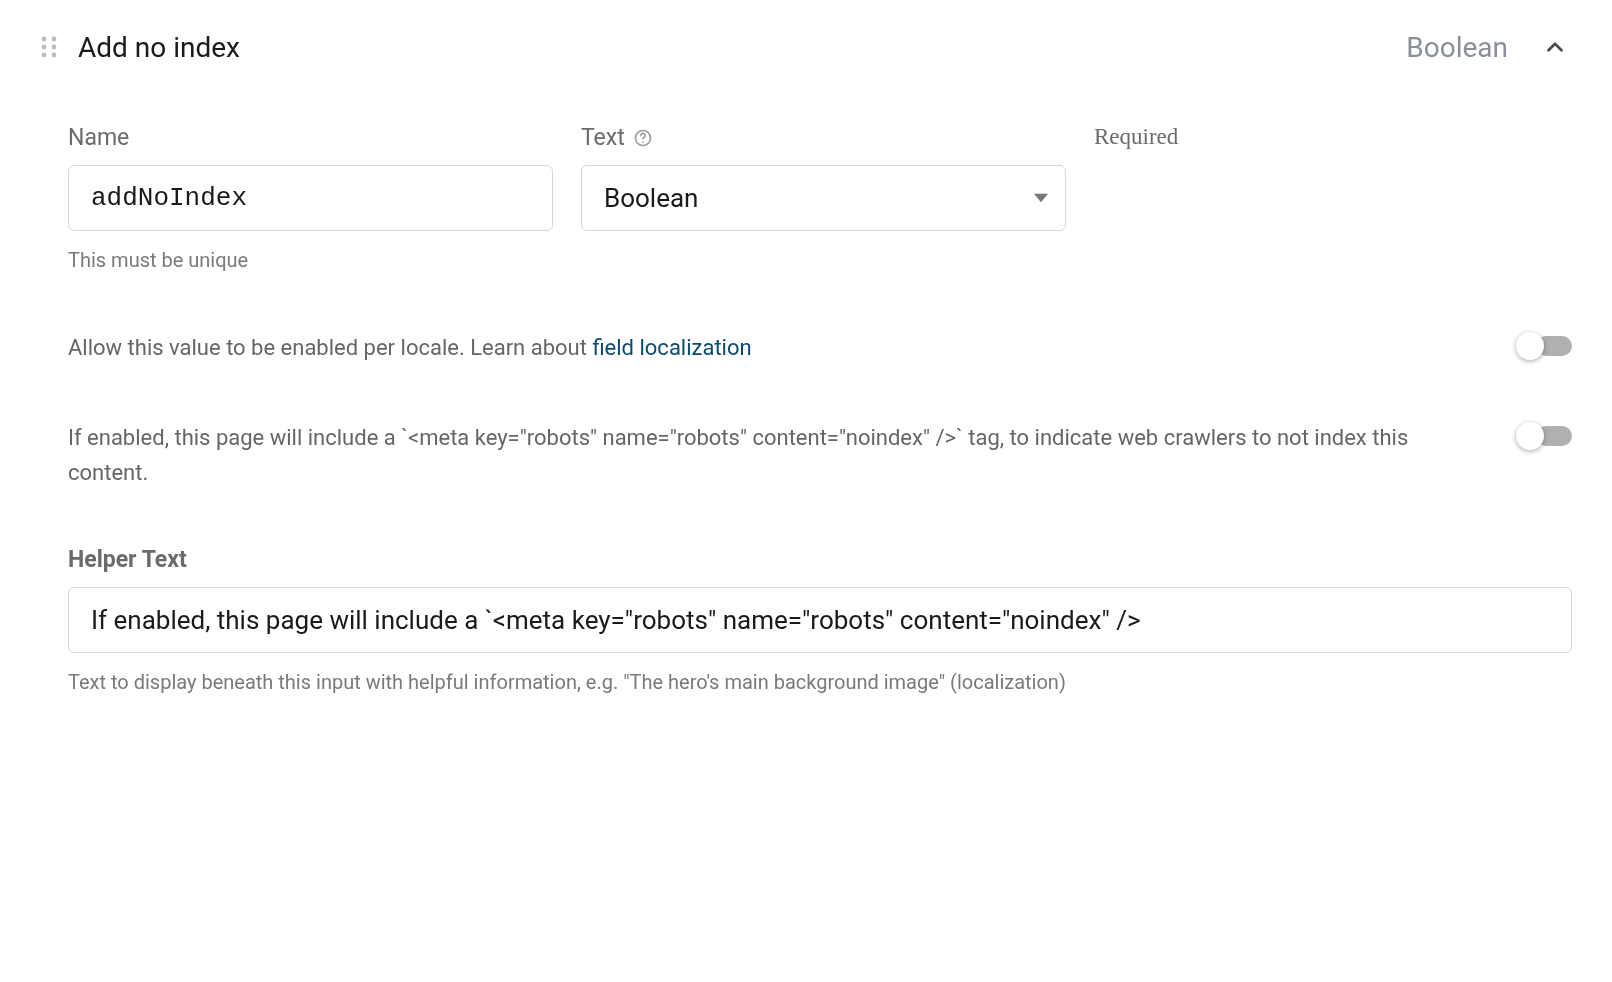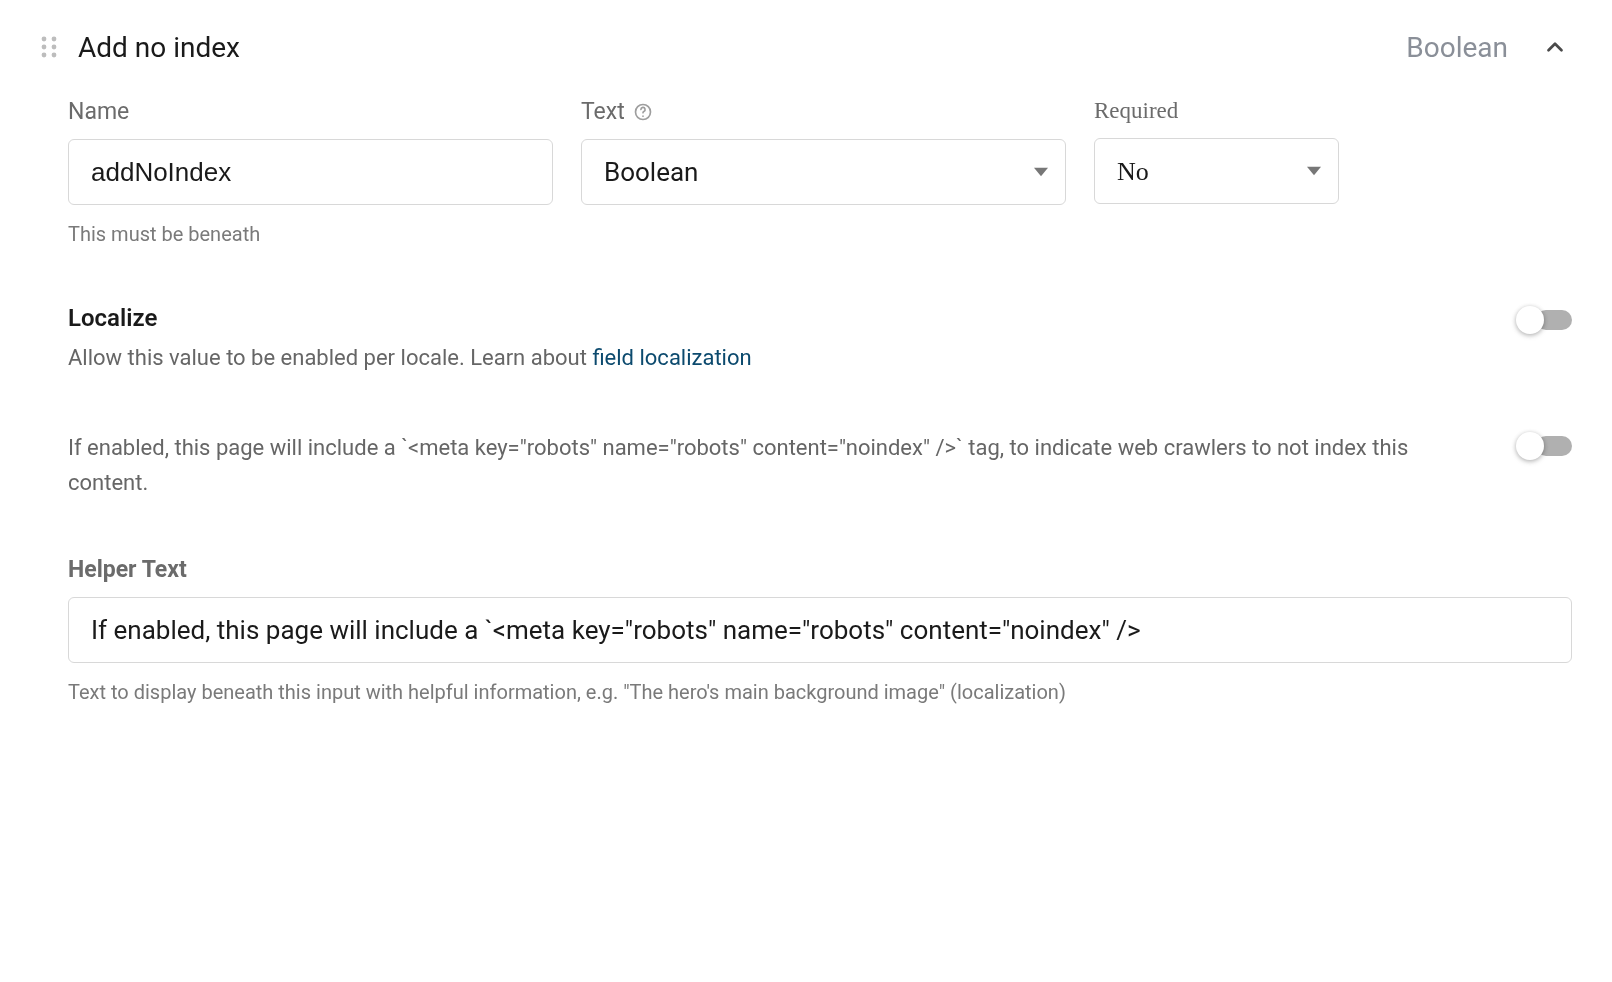--- a/index.html
+++ b/index.html
@@ -45,21 +45,21 @@
     color: #4a4a4a;
     display: flex;
     align-items: center;
     padding: 4px;
   }
 
   
   .body {
     padding-left: 28px; 
     padding-right: 0;
-    margin-top: 34px;
+    margin-top: 60px;
   }
 
   .row-3col {
     display: flex;
     gap: 28px;
     align-items: flex-start;
   }
   .col-name { flex: 0 0 485px; }
   .col-type { flex: 0 0 485px; }
   .col-req  { flex: 0 0 245px; font-family: Liberation Serif, serif; }
@@ -79,21 +79,21 @@
   }
 
   .text-input {
     width: 100%;
     height: 66px;
     border: 1px solid #d8d8d8;
     border-radius: 6px;
     padding: 0 22px;
     font-size: 26px;
     color: #1a1a1a;
-    font-family: Liberation Sans, sans-serif;
+    font-family: Liberation Mono, monospace;
     outline: none;
   }
 
   .subtle {
     font-size: 20px;
     color: #7a7a7a;
     margin-top: 14px;
     line-height: 1.5;
   }
 
@@ -236,21 +236,21 @@
     </button>
   </div>
 
   <div class="body">
 
     <div class="row-3col">
 
       <div class="col-name">
         <div class="field-label">Name</div>
         <input class="text-input" type="text" value="addNoIndex" style="">
-        <div class="subtle">This must be beneath</div>
+        <div class="subtle">This must be unique</div>
       </div>
 
       <div class="col-type">
         <div class="field-label">
           <span>Text</span>
           <span class="help-icon">
             <svg width="20" height="20" viewBox="0 0 24 24" fill="none" stroke="currentColor" stroke-width="2">
               <circle cx="12" cy="12" r="9"></circle>
               <path d="M9.5 9a2.5 2.5 0 1 1 3.5 2.3c-.9.4-1 .9-1 1.7" stroke-linecap="round"></path>
               <circle cx="12" cy="17" r="1" fill="currentColor" stroke="none"></circle>
@@ -264,38 +264,27 @@
           <span class="caret">
             <svg width="14" height="14" viewBox="0 0 10 6">
                 <path d="M0 0 L5 6 L10 0 Z" fill="currentColor"></path>
               </svg>
           </span>
         </div>
       </div>
 
       <div class="col-req">
         <div class="field-label">Required</div>
-        <div class="select-wrap">
-          <select class="select">
-            <option>No</option>
-          </select>
-          <span class="caret">
-            <svg width="14" height="14" viewBox="0 0 10 6">
-                <path d="M0 0 L5 6 L10 0 Z" fill="currentColor"></path>
-              </svg>
-          </span>
-        </div>
       </div>
 
     </div>
 
     <div class="section">
       <div class="section-row">
         <div class="section-text">
-          <div class="section-title">Localize</div>
           <div class="section-desc">
             <span>Allow this value to be enabled per locale. Learn about </span><a class="link">field localization</a>
           </div>
         </div>
         <div class="toggle" role="switch" aria-checked="false">
           <div class="track"></div>
           <div class="thumb"></div>
         </div>
       </div>
     </div>

